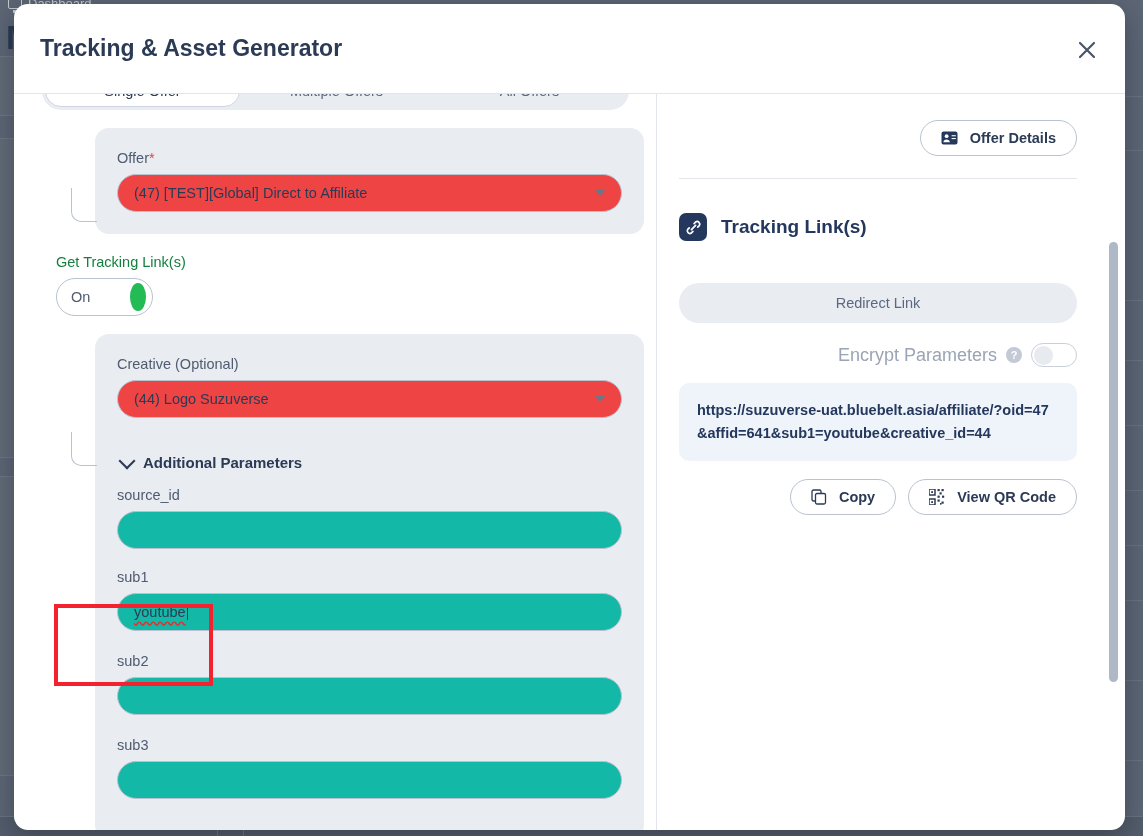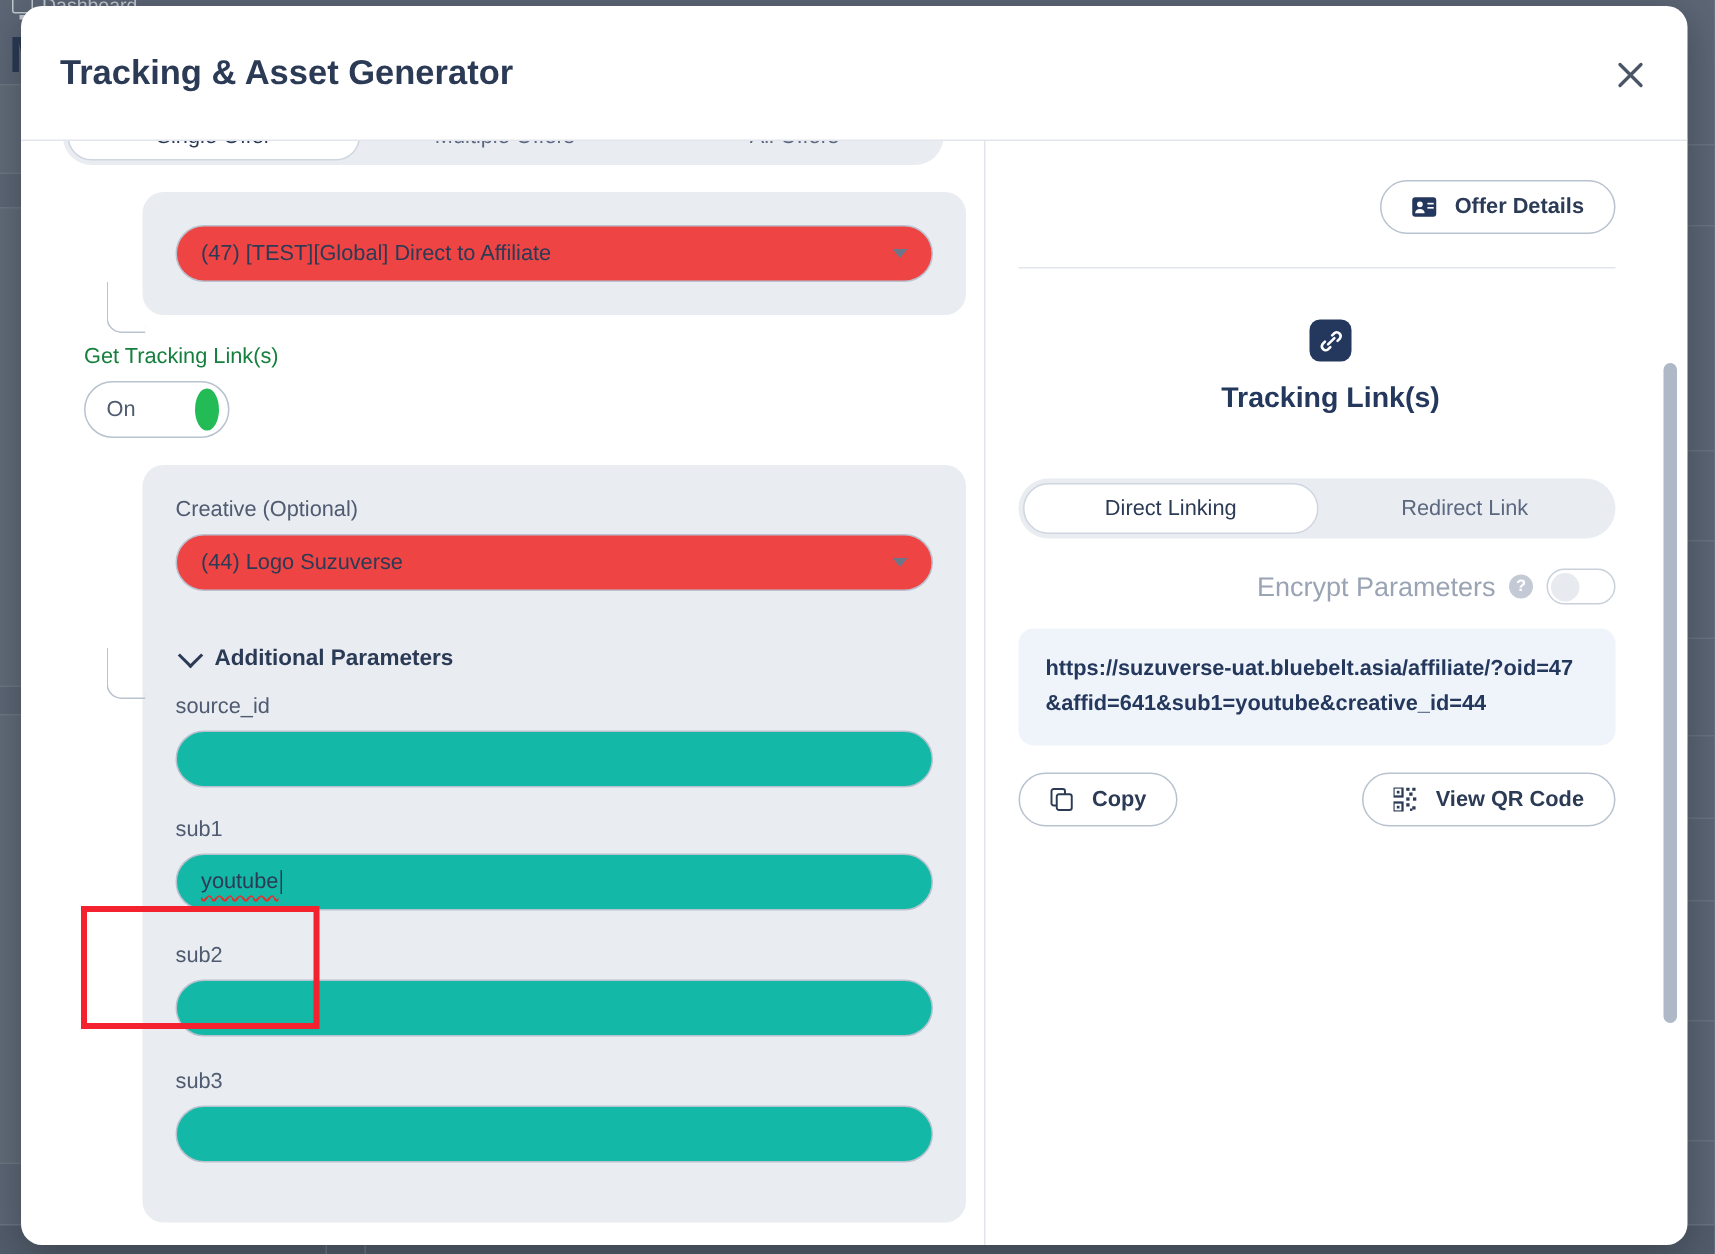--- a/index.html
+++ b/index.html
@@ -255,21 +255,20 @@
     font-size: 14.5px; color: #2b3a55; font-weight: bold;
     cursor: pointer;
   }
   .hr {
     margin: 22px 18px 0 0;
     border-top: 1px solid #e2e6ec;
   }
   .tl-head {
     display: flex; align-items: center; gap: 14px;
     margin-top: 34px;
-    flex-direction: column;
   }
   .tl-icon {
     width: 28px; height: 28px;
     background: #24375c;
     border-radius: 7px;
     display: flex; align-items: center; justify-content: center;
   }
   .tl-title {
     font-size: 19px; font-weight: bold; color: #24375c;
   }
@@ -315,21 +314,21 @@
     margin-top: 16px; margin-right: 18px;
     background: #eff4fb;
     border-radius: 10px;
     padding: 16px 18px;
     font-size: 14.5px; line-height: 23px;
     color: #24375c; font-weight: bold;
     word-break: break-all;
   }
   .url-actions {
     margin-top: 18px; margin-right: 18px;
-    display: flex; justify-content: space-between; gap: 0;
+    display: flex; justify-content: flex-end; gap: 12px;
   }
 
   
   .v-scroll-track {
     position: absolute; right: 4px; top: 92px;
     width: 12px; height: 730px;
   }
   .v-scroll-thumb {
     position: absolute; right: 3px; top: 56px;
     width: 9px; height: 440px;
@@ -388,20 +387,23 @@
 
         <div class="seg-tabs">
           <div class="seg-tab active">Single Offer</div>
           <div class="seg-tab">Multiple Offers</div>
           <div class="seg-tab">All Offers</div>
         </div>
 
         <div class="branch" style="left:57px; top:116px; width:26px; height:34px;"></div>
 
         <div class="panel" style="margin-top:18px">
+          <div class="field-label">
+            <span>Offer</span><span class="req">*</span>
+          </div>
           <div class="select-box">
             <span class="val">(47) [TEST][Global] Direct to Affiliate</span>
             <span class="caret"></span>
           </div>
         </div>
 
         <div class="toggle-label">Get Tracking Link(s)</div>
         <div class="toggle-pill">
           <span class="t-text">On</span>
           <span class="toggle-knob"></span>
@@ -476,21 +478,20 @@
           <svg width="17" height="17" viewBox="0 0 17 17">
             <path d="M6.4 10.6 L10.6 6.4" stroke="#ffffff" stroke-width="1.7" stroke-linecap="round"></path>
             <path d="M9.1 4.6 L10.7 3.0 a2.6 2.6 0 0 1 3.6 3.6 L12.7 8.2" stroke="#ffffff" stroke-width="1.7" fill="none" stroke-linecap="round"></path>
             <path d="M7.9 12.4 L6.3 14.0 a2.6 2.6 0 0 1 -3.6 -3.6 L4.3 8.8" stroke="#ffffff" stroke-width="1.7" fill="none" stroke-linecap="round"></path>
           </svg>
         </span>
         <span class="tl-title">Tracking Link(s)</span>
       </div>
 
       <div class="link-tabs">
-        <div class="link-tab active">Direct Linking</div>
         <div class="link-tab">Redirect Link</div>
       </div>
 
       <div class="encrypt-row">
         <span class="encrypt-label">Encrypt Parameters</span>
         <span class="help-icon">?</span>
         <span class="switch">
           <span class="switch-knob"></span>
         </span>
       </div>

